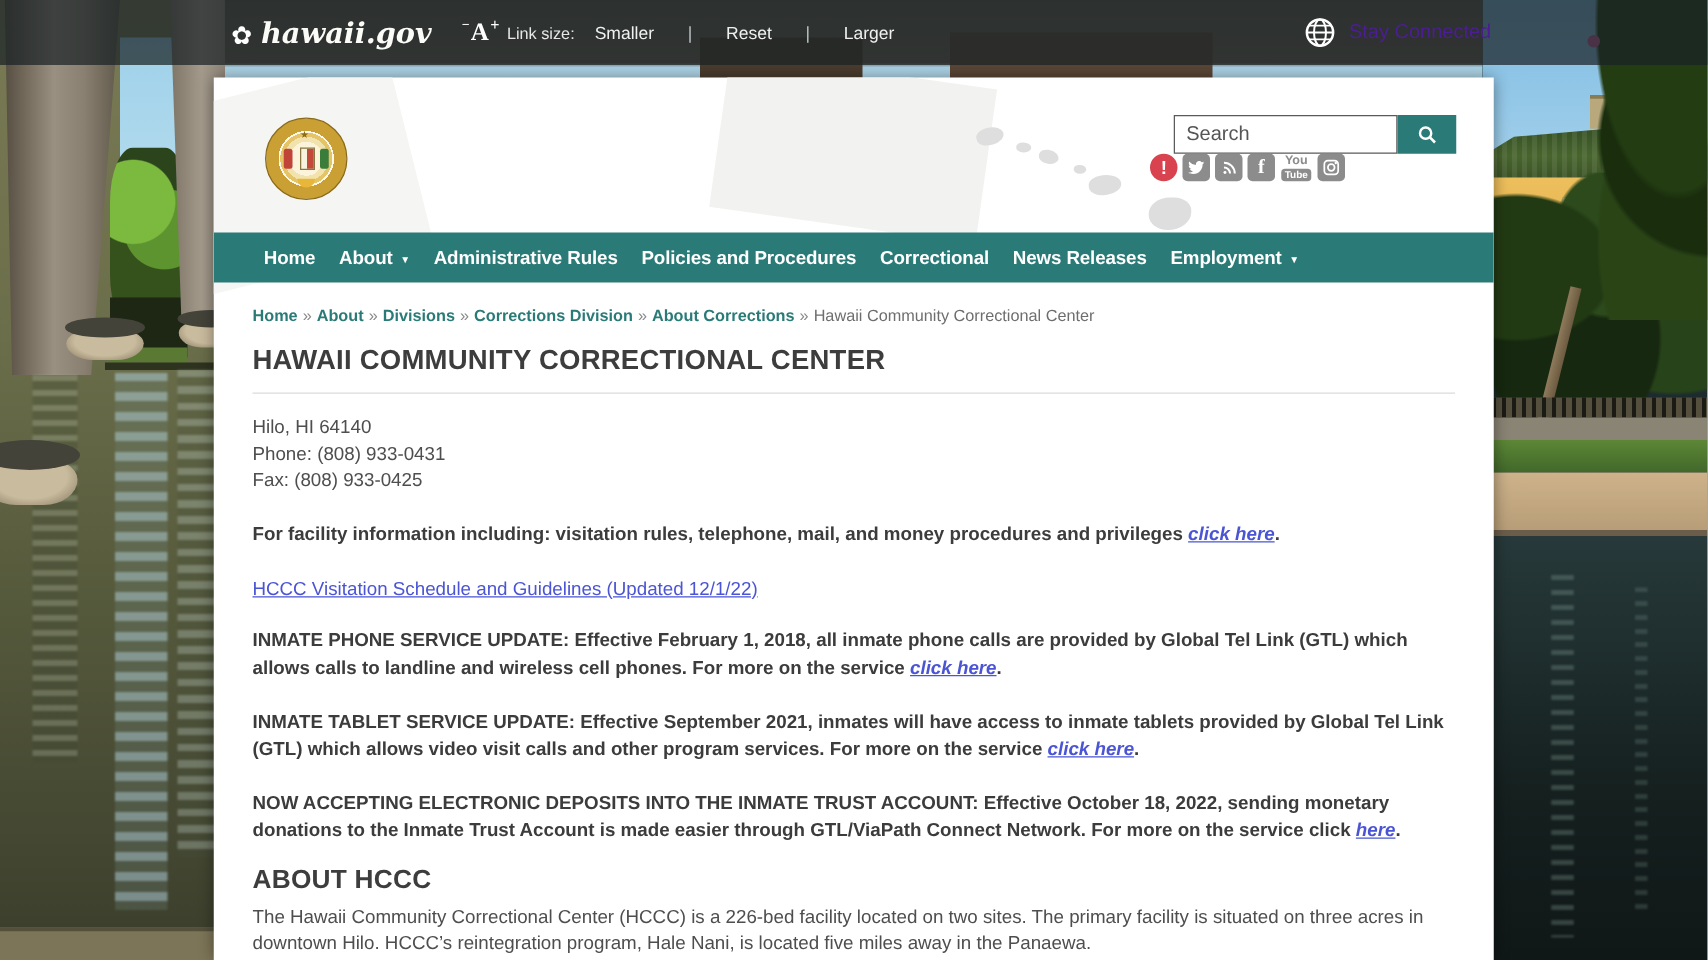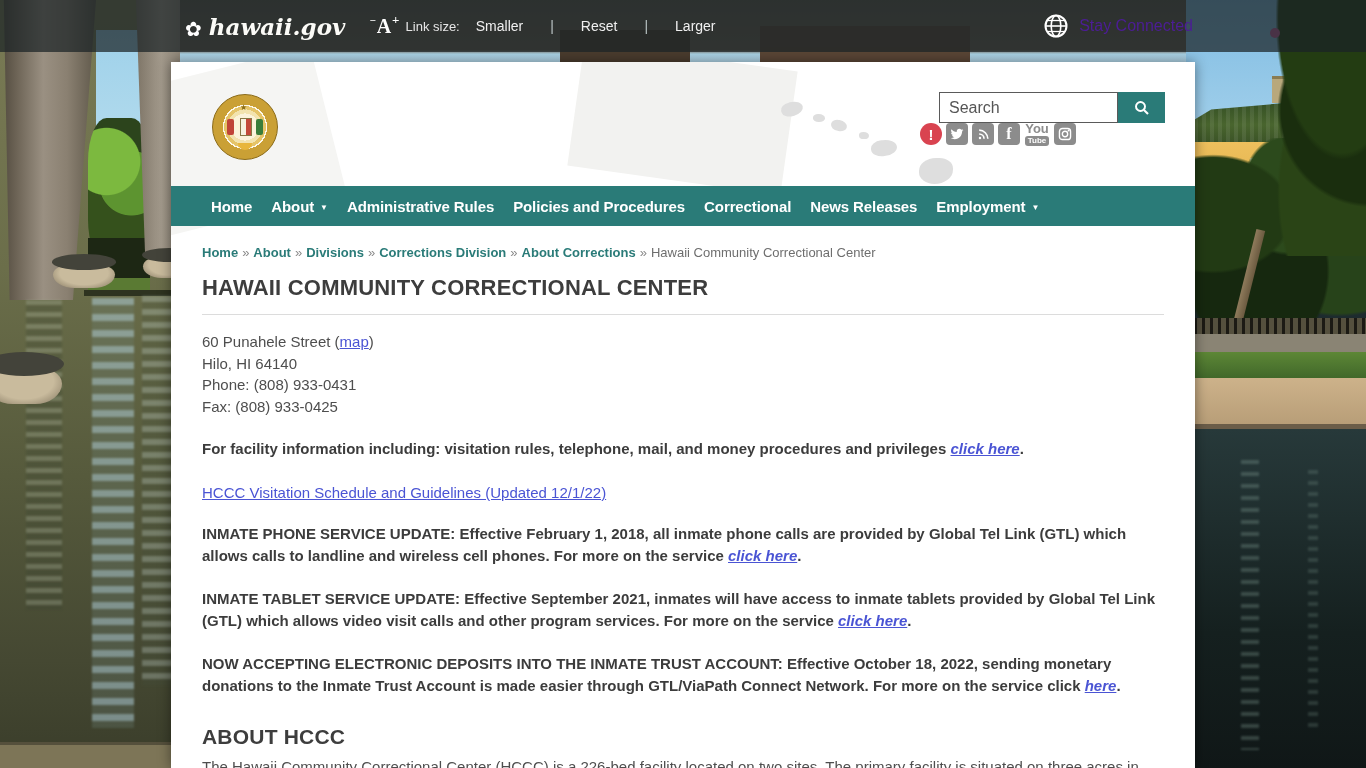--- a/index.html
+++ b/index.html
@@ -122,40 +122,40 @@
   .searchbox{position:absolute;left:748px;top:30px;display:flex;margin-left:20px;}
   .searchbox input{width:168px;height:27px;border:1px solid #5a5a5a;font-size:16px;color:#444;
     padding:1px 0 1px 9px;font-family:"Liberation Sans",sans-serif;outline:none;}
   .searchbox input::placeholder{color:#555;opacity:1;}
   .sbtn{width:47px;height:31px;background:#2a7b78;display:flex;align-items:center;justify-content:center;cursor:pointer;border:none;}
   .socials{position:absolute;left:749px;top:61px;display:flex;align-items:center;gap:4px;}
   .sic{width:22px;height:22px;border-radius:4px;background:#8c8c8c;color:#fff;display:flex;align-items:center;justify-content:center;cursor:pointer;}
   .sic.alert{border-radius:50%;background:#d94350;font-weight:bold;font-size:15px;}
   .sic.fb{font-family:"Liberation Serif",serif;font-weight:bold;font-size:16px;}
   .sic.yt{background:none;color:#8c8c8c;flex-direction:column;line-height:1;width:26px;}
-  .sic.yt .y1{font-size:13px;font-weight:bold;color:#8c8c8c;}
+  .sic.yt .y1{font-size:10px;font-weight:bold;color:#8c8c8c;}
   .sic.yt .y2{font-size:8px;font-weight:bold;background:#8c8c8c;color:#fff;border-radius:3px;padding:1px 3px;margin-top:1px;}
   
   .nav{position:absolute;left:0;top:124px;width:100%;height:40px;background:#2a7b78;
     display:flex;align-items:center;padding-left:40px;box-sizing:border-box;gap:19px;}
   .nav-item{color:#fff;font-size:15px;font-weight:bold;letter-spacing:-.1px;cursor:pointer;display:flex;align-items:center;}
   .nav-item .caret{font-size:8px;margin-left:6px;position:relative;top:1px;}
   
   .content{position:absolute;left:0;top:164px;width:100%;padding:0 31px;box-sizing:border-box;}
   .bc{margin-top:19px;font-size:13px;color:#6e6e6e;}
   .bc-link{color:#2a7b78;font-weight:bold;cursor:pointer;}
   .bc-sep{color:#8a8a8a;margin:0 4px;}
   .page-title{margin-top:15px;font-size:22px;font-weight:bold;color:#3d3d3d;letter-spacing:.2px;}
   .rule{margin-top:13px;border-top:1px solid #dcdcdc;height:0;}
   .addr{margin-top:16px;font-size:15px;color:#4e4e4e;line-height:21.5px;}
   a.lnk{color:#4a54d4;text-decoration:underline;cursor:pointer;}
   .b-para{margin:21px 0 0 0;font-size:15px;font-weight:bold;color:#3c3c3c;line-height:22px;}
   .b-para a.lnk{font-weight:bold;font-style:italic;}
   .visit-link{display:inline-block;margin-top:24px;font-size:15px;}
-  .about-h{margin-top:28px;font-size:21px;font-weight:bold;color:#3d3d3d;letter-spacing:.2px;}
+  .about-h{margin-top:16px;font-size:21px;font-weight:bold;color:#3d3d3d;letter-spacing:.2px;}
   .about-p{margin-top:7px;font-size:15px;color:#4e4e4e;line-height:21.5px;}
 </style>
 </head>
 <body>
 
 <div class="bg-base" data-interactable="false">
   <div class="bg-bldg1" data-interactable="false"></div>
   <div class="bg-bldg2" data-interactable="false"></div>
 </div>
 <div class="scene scene-left" data-interactable="false">
@@ -311,21 +311,20 @@
         <span data-interactable="false">Employment</span>
         <span class="caret" data-interactable="false">▼</span>
       </div>
     </div>
 
   <div class="content" data-interactable="false">
     <div class="bc" data-interactable="false"><span class="bc-link" data-interactable="true">Home</span><span class="bc-sep" data-interactable="false">»</span><span class="bc-link" data-interactable="true">About</span><span class="bc-sep" data-interactable="false">»</span><span class="bc-link" data-interactable="true">Divisions</span><span class="bc-sep" data-interactable="false">»</span><span class="bc-link" data-interactable="true">Corrections Division</span><span class="bc-sep" data-interactable="false">»</span><span class="bc-link" data-interactable="true">About Corrections</span><span class="bc-sep" data-interactable="false">»</span><span data-interactable="false">Hawaii Community Correctional Center</span></div>
     <div class="page-title" data-interactable="false">HAWAII COMMUNITY CORRECTIONAL CENTER</div>
     <div class="rule" data-interactable="false"></div>
     <div class="addr" data-interactable="false">
-      <div data-interactable="false"><span>60 Punahele Street (</span><a class="lnk" data-interactable="true">map</a><span>)</span></div>
       <div data-interactable="false">Hilo, HI 64140</div>
       <div data-interactable="false">Phone: (808) 933-0431</div>
       <div data-interactable="false">Fax: (808) 933-0425</div>
     </div>
     <p class="b-para" data-interactable="false"><span>For facility information including: visitation rules, telephone, mail, and money procedures and privileges </span><a class="lnk" data-interactable="true">click here</a><span>.</span></p>
     <a class="lnk visit-link" data-interactable="true">HCCC Visitation Schedule and Guidelines (Updated 12/1/22)</a>
     <div data-interactable="false">
         <p class="b-para" data-interactable="false"><span data-interactable="false">INMATE PHONE SERVICE UPDATE: Effective February 1, 2018, all inmate phone calls are provided by Global Tel Link (GTL) which allows calls to landline and wireless cell phones. For more on the service </span><a class="lnk" data-interactable="true">click here</a><span data-interactable="false">.</span></p>
         <p class="b-para" data-interactable="false"><span data-interactable="false">INMATE TABLET SERVICE UPDATE: Effective September 2021, inmates will have access to inmate tablets provided by Global Tel Link (GTL) which allows video visit calls and other program services. For more on the service </span><a class="lnk" data-interactable="true">click here</a><span data-interactable="false">.</span></p>
         <p class="b-para" data-interactable="false"><span data-interactable="false">NOW ACCEPTING ELECTRONIC DEPOSITS INTO THE INMATE TRUST ACCOUNT: Effective October 18, 2022, sending monetary donations to the Inmate Trust Account is made easier through GTL/ViaPath Connect Network.  For more on the service click </span><a class="lnk" data-interactable="true">here</a><span data-interactable="false">.</span></p>

